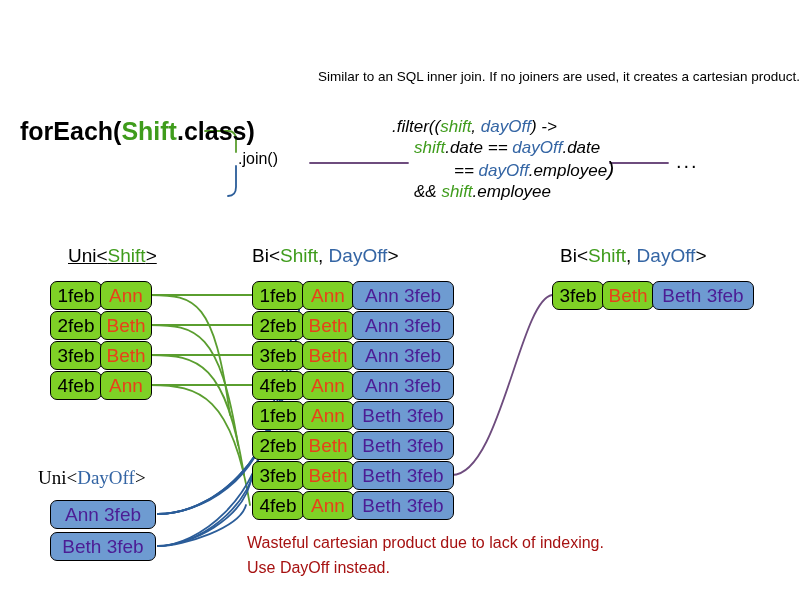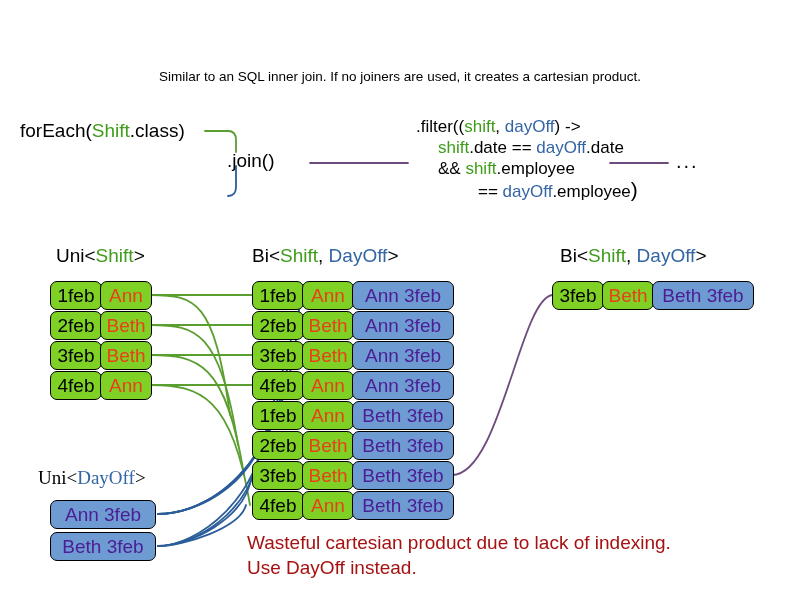--- a/index.html
+++ b/index.html
@@ -31,47 +31,49 @@
     width: 800px;
     text-align: center;
     font-size: 33px;
     line-height: 40px;
     white-space: nowrap;
   }
   .subtitle {
     position: absolute;
     left: 0; top: 68px;
     width: 800px;
-    text-align: center;
+    text-align: right;
     font-size: 13.5px;
     line-height: 18px;
     white-space: nowrap;
   }
 
   
   .code {
     position: absolute;
-    font-size: 19px;
+    font-size: 25px;
     line-height: 22px;
     white-space: nowrap;
+    font-weight: bold;
   }
   .g { color: #3f9c1c; }
   .b { color: #3465a4; }
   .join-label {
     position: absolute;
-    left: 227px; top: 150px;
-    font-size: 19px;
+    left: 238px; top: 150px;
+    font-size: 16px;
     white-space: nowrap;
   }
   .filter-block {
     position: absolute;
-    left: 416px; top: 116px;
+    left: 392px; top: 116px;
     font-size: 17px;
     line-height: 21px;
     white-space: nowrap;
+    font-style: italic;
   }
   .filter-block .ln { display: block; }
   .ind1 { padding-left: 22px; }
   .ind2 { padding-left: 22px; }
   .ind3 { padding-left: 62px; }
   .big-paren { font-size: 21px; }
   .ellipsis {
     position: absolute;
     left: 676px; top: 150px;
     font-size: 20px;
@@ -110,21 +112,21 @@
   .cell.date  { color: #000000; }
   .cell.name  { color: #e8411a; }
   .cell.dayoff{ color: #4c1d95; }
   .cell + .cell { margin-left: -2px; }
 
   
   .warning {
     position: absolute;
     left: 247px; top: 530px;
     color: #a61111;
-    font-size: 19px;
+    font-size: 16px;
     line-height: 25px;
     white-space: nowrap;
   }
   .warning .ln { display: block; }
 </style>
 </head>
 <body>
 
 <div id="page">
 
@@ -166,27 +168,27 @@
   <div class="code" style="left:20px; top:120px;">
     <span>forEach(</span><span class="g">Shift</span><span>.class)</span>
   </div>
 
 
   <div class="join-label">.join()</div>
 
   <div class="filter-block">
     <span class="ln"><span>.filter((</span><span class="g">shift</span><span>, </span><span class="b">dayOff</span><span>) -&gt;</span></span>
     <span class="ln ind1"><span class="g">shift</span><span>.date == </span><span class="b">dayOff</span><span>.date</span></span>
+    <span class="ln ind3"><span>== </span><span class="b">dayOff</span><span>.employee</span><span class="big-paren">)</span></span>
     <span class="ln ind2"><span>&amp;&amp; </span><span class="g">shift</span><span>.employee</span></span>
-    <span class="ln ind3"><span>== </span><span class="b">dayOff</span><span>.employee</span><span class="big-paren">)</span></span>
   </div>
 
   <div class="ellipsis">...</div>
 
-  <div class="stream-label" style="left:56px; top:245px;">
+  <div class="stream-label" style="left:68px; top:245px;text-decoration:underline;">
     <span>Uni&lt;</span><span class="g">Shift</span><span>&gt;</span>
   </div>
 
   <div class="stream-label" style="left:252px; top:245px;">
     <span>Bi&lt;</span><span class="g">Shift</span><span>, </span><span class="b">DayOff</span><span>&gt;</span>
   </div>
 
   <div class="stream-label" style="left:560px; top:245px;">
     <span>Bi&lt;</span><span class="g">Shift</span><span>, </span><span class="b">DayOff</span><span>&gt;</span>
   </div>

